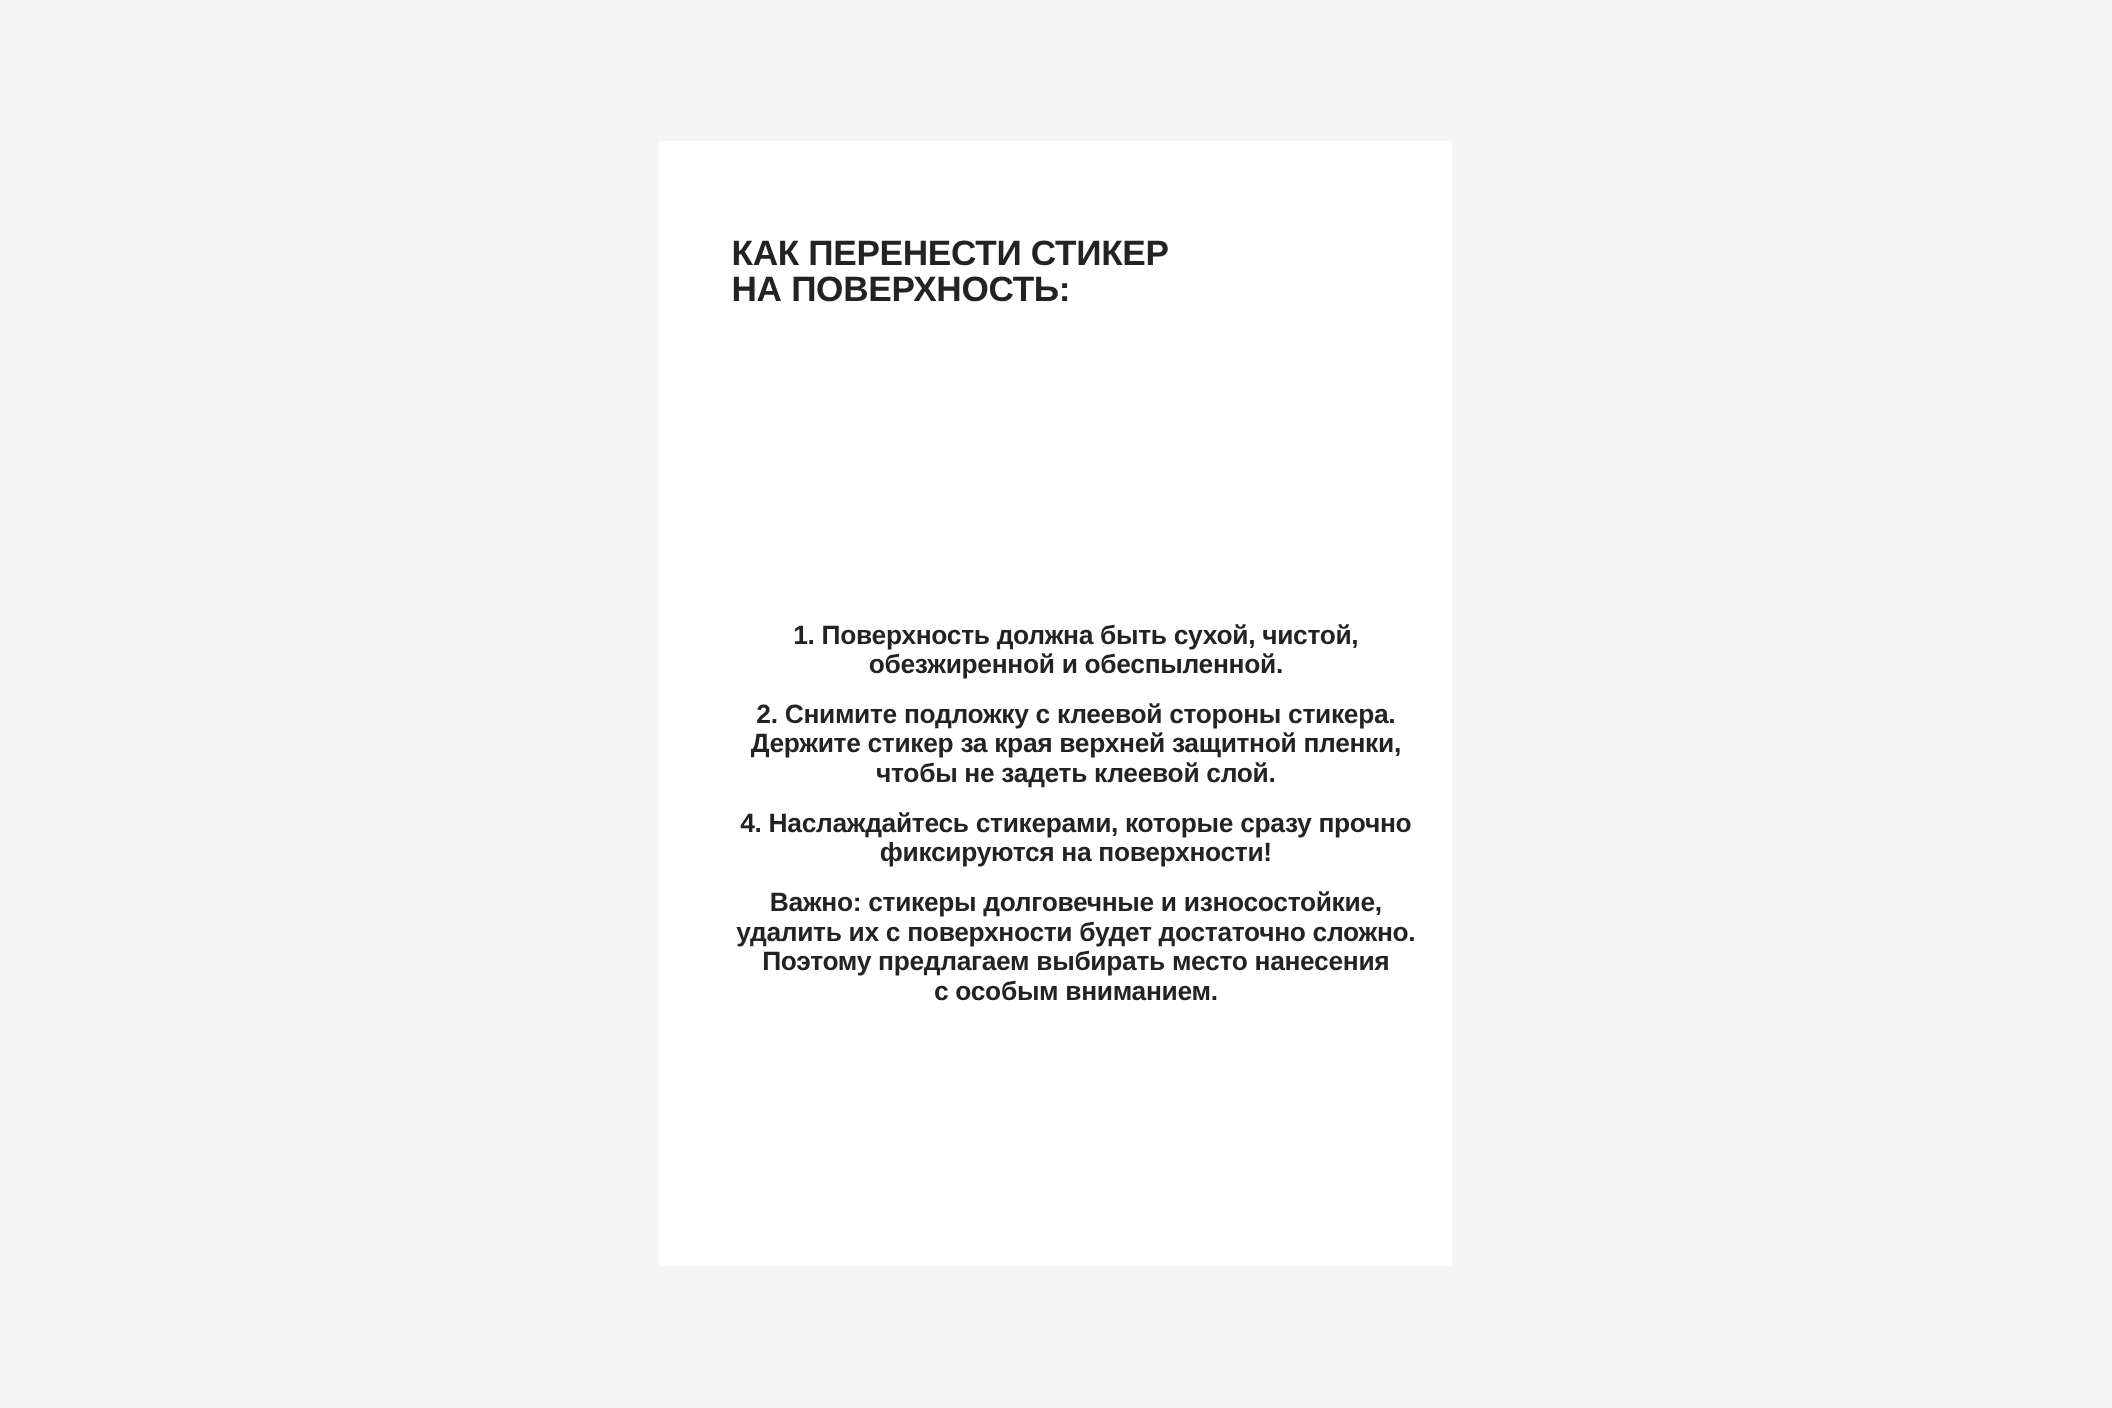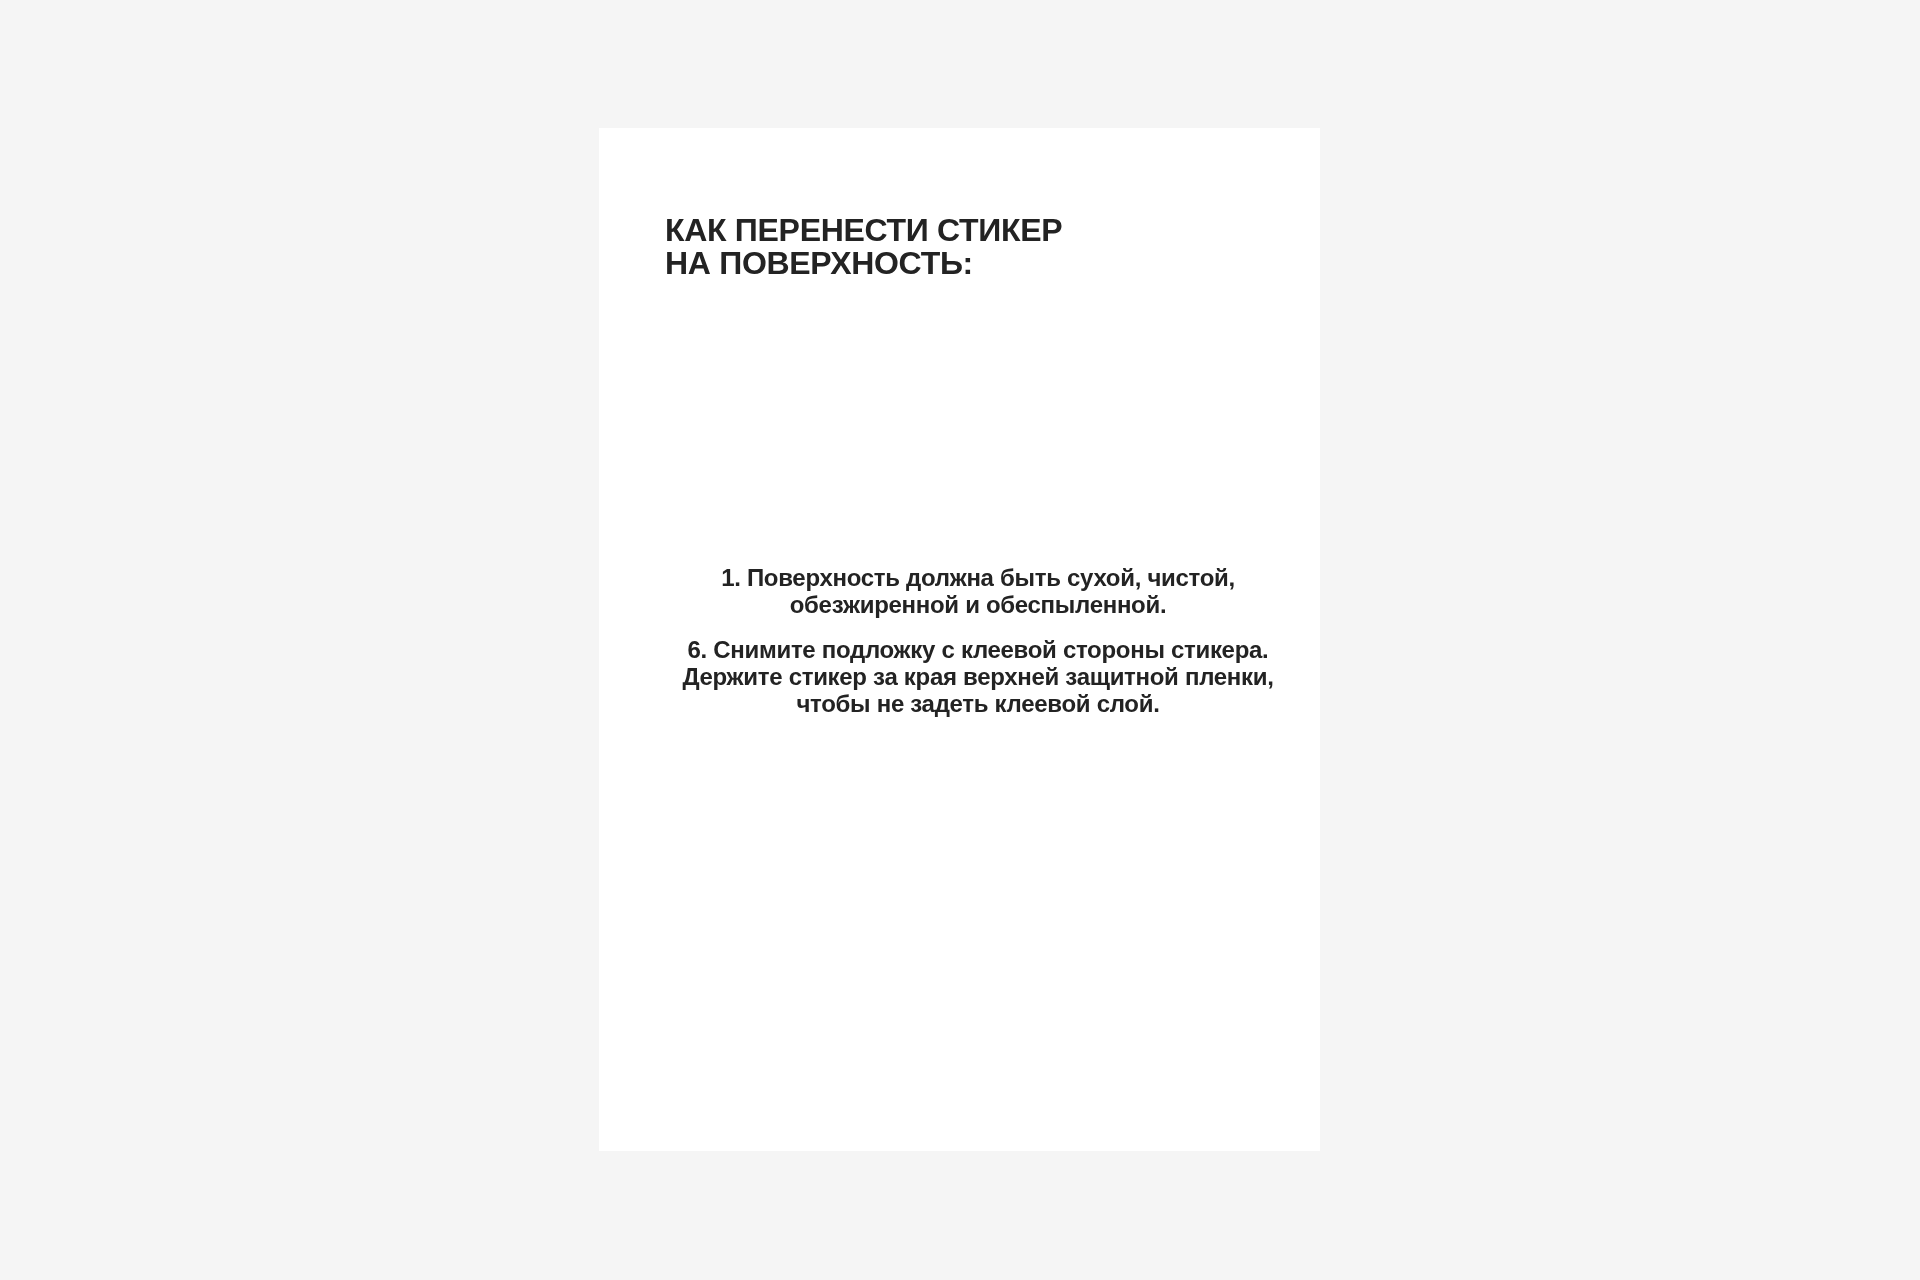--- a/index.html
+++ b/index.html
@@ -58,18 +58,24 @@
 </head>
 <body>
 
 <div class="stage">
   <div class="card">
     <h1 class="title">КАК ПЕРЕНЕСТИ СТИКЕР
 НА ПОВЕРХНОСТЬ:</h1>
     <div class="body-text">
       <p>1. Поверхность должна быть сухой, чистой,
 обезжиренной и обеспыленной.</p>
-      <p>6. Снимите подложку с клеевой стороны стикера.
+      <p>2. Снимите подложку с клеевой стороны стикера.
 Держите стикер за края верхней защитной пленки,
 чтобы не задеть клеевой слой.</p>
+      <p>4. Наслаждайтесь стикерами, которые сразу прочно
+фиксируются на поверхности!</p>
+      <p>Важно: стикеры долговечные и износостойкие,
+удалить их с поверхности будет достаточно сложно.
+Поэтому предлагаем выбирать место нанесения
+с особым вниманием.</p>
     </div>
   </div>
 </div>
 
 </body></html>

